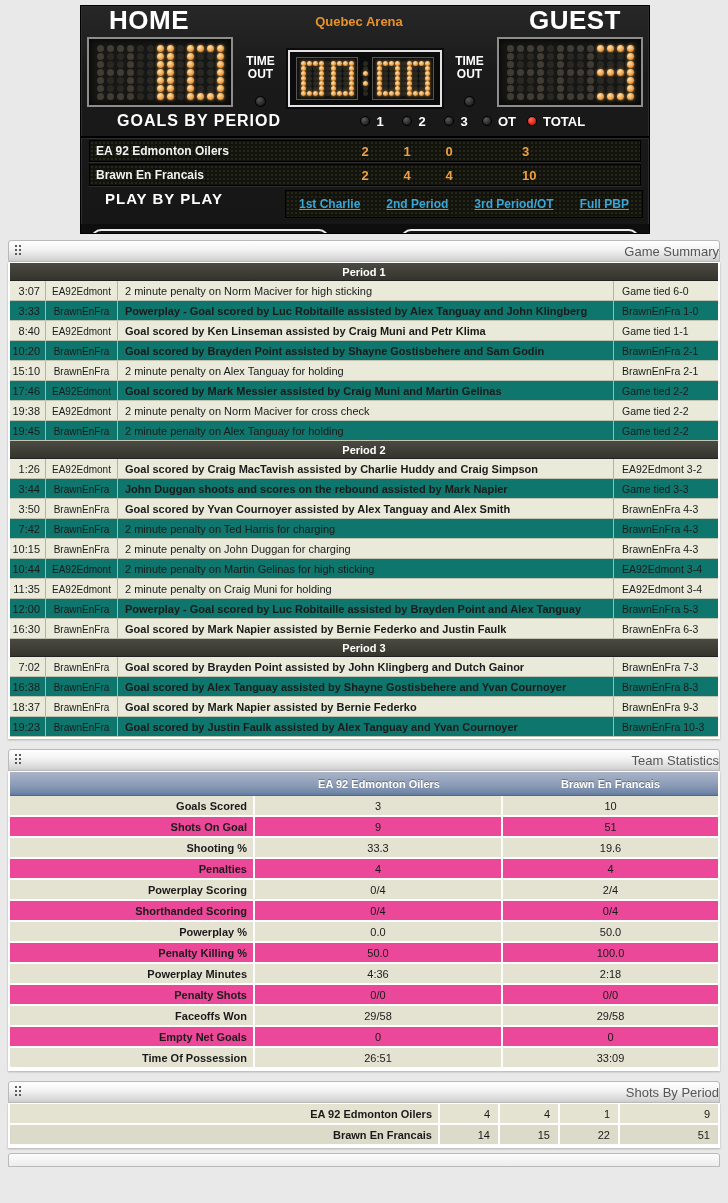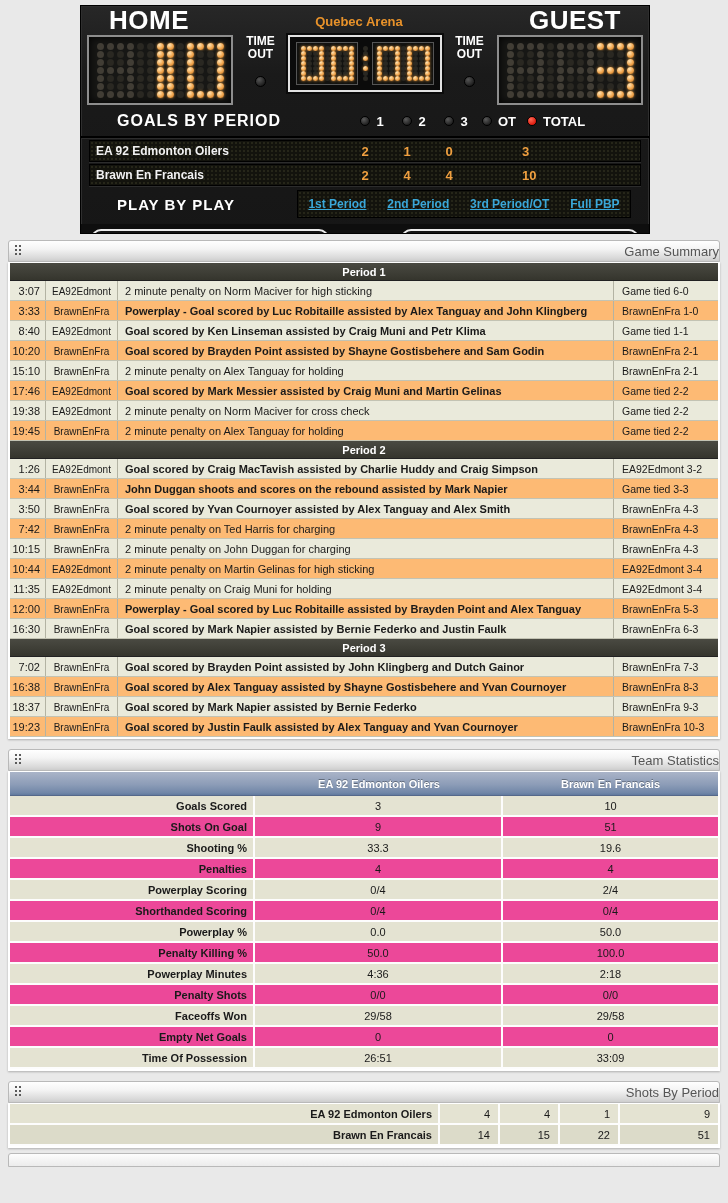--- a/index.html
+++ b/index.html
@@ -6,21 +6,21 @@
   .page{width:728px;height:1203px;background:#e9e9e9;position:relative;overflow:hidden;
         font-family:"Liberation Sans",sans-serif;}
 
   
   .scoreboard{position:absolute;left:80px;top:5px;width:568px;height:227px;
     background:linear-gradient(#272727,#1a1a1a 30%,#161616);border:1px solid #000;
     box-shadow:inset 0 0 0 1px #2e2e2e;overflow:hidden;color:#fff;}
   .sb-top{display:flex;justify-content:space-between;align-items:flex-start;padding:1px 28px 0;height:28px}
   .sb-team-label{font-size:26px;font-weight:bold;letter-spacing:.5px;line-height:1}
   .sb-arena{color:#e8922a;font-size:13px;font-weight:bold;margin-top:7px}
-  .sb-mid{display:flex;justify-content:space-between;align-items:flex-start;padding:0 6px;height:72px}
+  .sb-mid{display:flex;justify-content:space-between;align-items:flex-end;padding:0 6px;height:72px}
   .sb-display{display:grid;background:#171715;border:2px solid #8d8d8d;padding:5px 6px;
     box-shadow:inset 0 0 8px #000;}
   .dot{border-radius:50%;background:#2a2822;align-self:center;justify-self:center;width:7px;height:7px}
   .clock-half .dot,.clock-colon .dot{width:5px;height:5px}
   .dot.ghost{background:#413d35}
   .dot.lit{background:radial-gradient(circle at 35% 30%,#ffe4b4,#f1a64f 55%,#b56a1e 95%);
     box-shadow:0 0 3px rgba(242,168,72,.8)}
   .sb-timeout{width:52px;text-align:center;font-size:12px;font-weight:bold;line-height:1.1}
   .sb-timeout-dot{width:9px;height:9px;border-radius:50%;margin:15px auto 0;
     background:radial-gradient(circle at 35% 30%,#555,#1c1c1c 75%);border:1px solid #000}
@@ -37,21 +37,21 @@
     background:radial-gradient(circle at 35% 30%,#5a5a5a,#1e1e1e 75%)}
   .sb-radio.on{background:radial-gradient(circle at 35% 30%,#ff6a56,#df1d10 70%)}
   .sb-line{height:2px;background:#000;box-shadow:0 1px 0 #2c2c2c;margin:1px 0}
   .sb-strip{display:grid;grid-template-columns:254px 42px 42px 42px 44px 126px 1fr;align-items:center;
     margin:2px 8px;height:20px;border:1px solid #000;background-color:#13130d;
     background-image:radial-gradient(circle,#262619 30%,rgba(0,0,0,0) 36%);background-size:4px 4px;
     box-shadow:0 1px 0 #2c2c2c}
   .sb-strip-name{font-size:12px;font-weight:bold;color:#f2f2f2;padding-left:6px;white-space:nowrap}
   .sb-strip-num{text-align:center;font-size:13px;font-weight:bold;color:#f0a040}
   .sb-strip-num.total{text-align:left;padding-left:8px}
-  .sb-pbp{display:flex;align-items:center;margin:4px 18px 0;height:28px}
+  .sb-pbp{display:flex;margin:4px 6px 0;height:28px}
   .sb-pbp-label{width:180px;font-size:15px;font-weight:bold;letter-spacing:1px;padding-left:18px}
   .sb-pbp-strip{flex:1;height:26px;border:1px solid #000;background-color:#13130d;
     background-image:radial-gradient(circle,#262619 30%,rgba(0,0,0,0) 36%);background-size:4px 4px;
     display:flex;align-items:center;justify-content:space-around}
   .sb-pbp-link{color:#3aa7d8;font-size:12px;font-weight:bold;text-decoration:underline;cursor:pointer}
   .sb-bottom{margin-top:6px;background:#0e0e0e;display:flex;justify-content:space-between;
     align-items:flex-start;padding:5px 10px 0;height:48px}
   .sb-pp-box{width:234px;height:40px;border:2px solid #ececec;border-radius:10px;background:#141414;
     display:flex;justify-content:space-around;align-items:center;font-size:13px;font-weight:bold;letter-spacing:2px}
 
@@ -65,21 +65,21 @@
   .drag-handle i{background:#5a5a5a;display:block}
   .panel-body{background:#fff;padding:1px 2px 2px;box-shadow:0 1px 2px rgba(0,0,0,.25)}
 
   
   .gs-period-hdr{height:17px;background:linear-gradient(#4a4a42,#35352d);color:#fff;font-size:11px;
     font-weight:bold;display:flex;align-items:center;justify-content:center;border-bottom:1px solid #222}
   .gs-row{display:grid;grid-template-columns:36px 72px 1fr 104px;border-bottom:1px solid #c3c3b3;
     font-size:11px;color:#1a1a1a}
   .gs-row.alt{background:#dfdfcf}
   .gs-row{background:#eaeadb}
-  .gs-row.alt{background:#fdba74}
+  .gs-row.alt{background:#0f766e}
   .gs-cell{padding:4px 4px 3px;border-right:1px solid #b3b3a3;display:flex;align-items:center}
   .gs-time{justify-content:flex-end;padding-right:5px}
   .gs-team{font-size:10px;justify-content:center;padding-left:2px;padding-right:2px}
   .gs-desc{padding-left:7px}
   .gs-desc.goal{font-weight:bold}
   .gs-score{border-right:none;font-size:10.5px;padding-left:8px}
 
   
   .ts-hdr{display:grid;grid-template-columns:1fr 248px 215px;height:23px;
     background:linear-gradient(#aab4c8,#8c9cb7 55%,#7187a8 90%,#617a9e);
@@ -499,21 +499,21 @@
           <div class="sb-strip-num">4</div>
           <div class="sb-strip-num">4</div>
           <div class="sb-strip-num"></div>
           <div class="sb-strip-num total">10</div>
           <div></div>
         </div>
       </div>
     <div class="sb-pbp">
       <div class="sb-pbp-label">PLAY BY PLAY</div>
       <div class="sb-pbp-strip" id="pbp-links">
-          <a class="sb-pbp-link">1st Period</a>
+          <a class="sb-pbp-link">1st Charlie</a>
           <a class="sb-pbp-link">2nd Period</a>
           <a class="sb-pbp-link">3rd Period/OT</a>
           <a class="sb-pbp-link">Full PBP</a>
         </div>
     </div>
     <div class="sb-bottom">
       <div class="sb-pp-box">
         
         
       </div>

